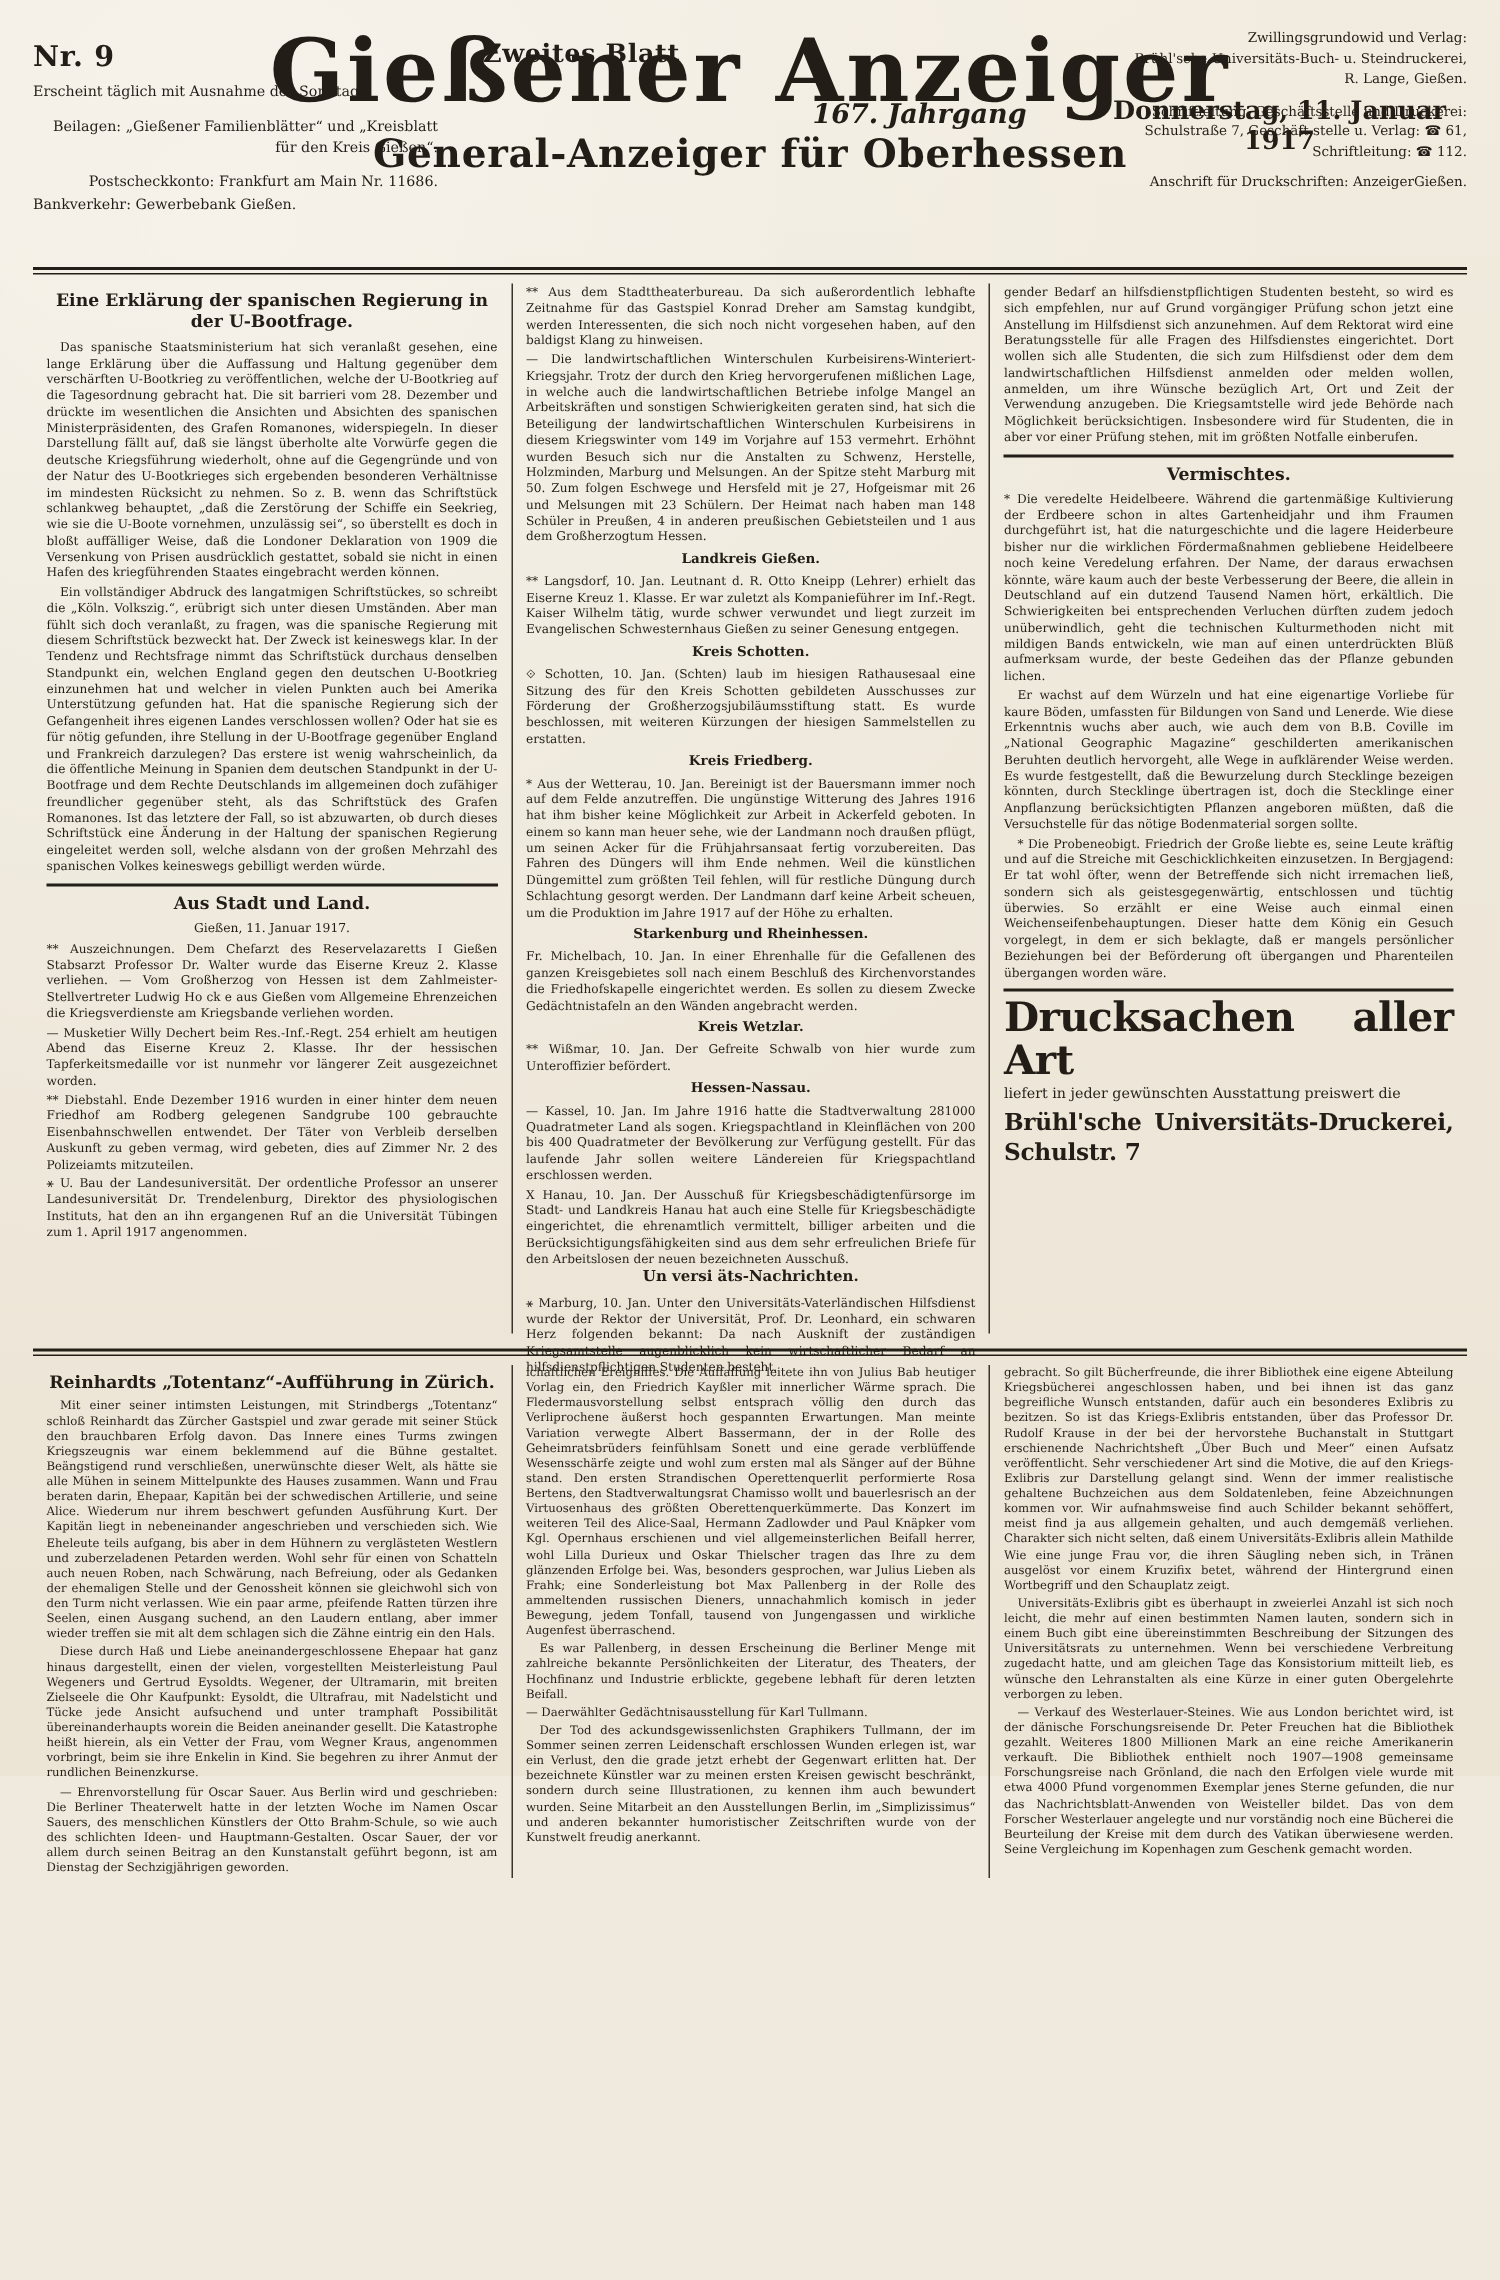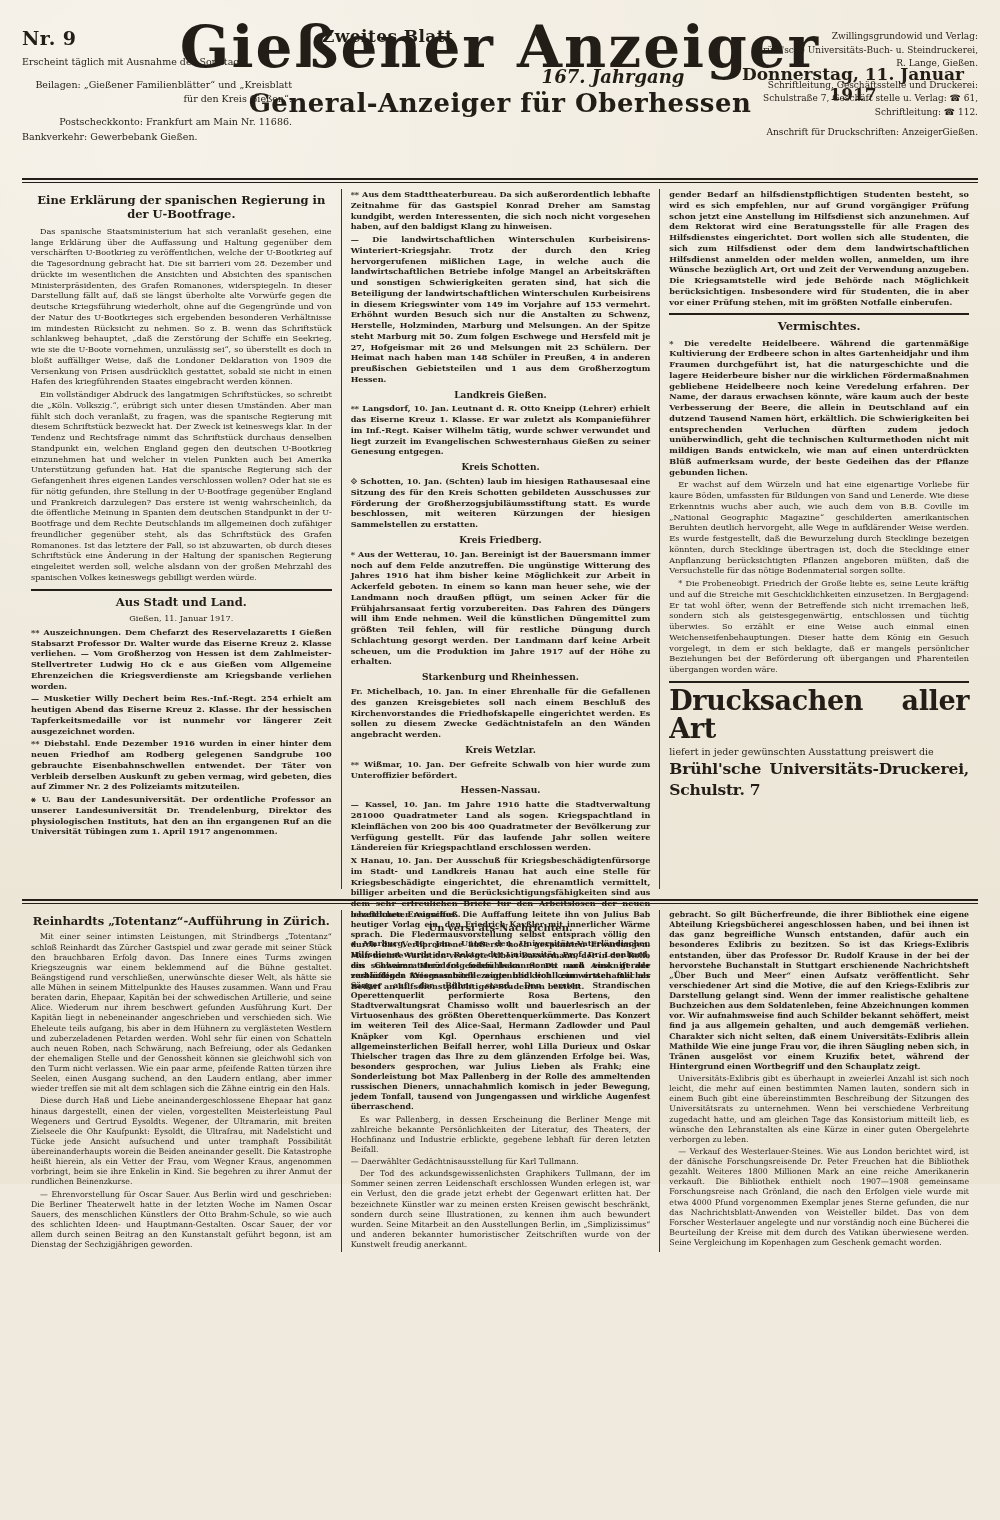--- a/index.html
+++ b/index.html
@@ -28,21 +28,21 @@
     position:absolute; left:0; top:6px; width:270px;
     font-size:9.5px; line-height:1.5;
   }
   .mh-left .nr{
     font-family:"DejaVu Serif", serif;
     font-weight:bold; font-size:19px; letter-spacing:.5px;
   }
   .mh-left .ln{ margin-top:2px; }
   .mh-left .sp{ margin-top:9px;text-align:right; }
   .mh-right{
-    position:absolute; right:0; top:12px; width:250px;
+    position:absolute; right:0; top:2px; width:250px;
     text-align:right;
     font-size:9px; line-height:1.5;
   }
   .mh-center{
     position:absolute; left:0; right:0; top:0; text-align:center;
   }
   .mh-sub-top{
     position:absolute; left:300px; top:8px; width:400px; 
     font-weight:bold; font-size:17px; letter-spacing:.4px;
   }
@@ -95,21 +95,21 @@
     margin:4px 0 4px 0;
   }
   .sec-title.sm{ font-size:10px; }
   .sub-h{
     text-align:center;
     font-weight:bold;
     font-size:9px;
     margin:5px 0 2px 0;
   }
   p{ margin:0 0 2px 0; text-indent:9px; }
-  p.noind{ text-indent:0;font-weight:bold; }
+  p.noind{ text-indent:0; }
   .center{ text-align:center; }
   .dash{ text-indent:0; }
   .hr-thick{ border-top:2px solid #231e17; margin:6px 0 4px 0; }
 
   
   .top3{ height:700px; }
   .top3 .col{ width:333px; }
 
   
   .adbox{

